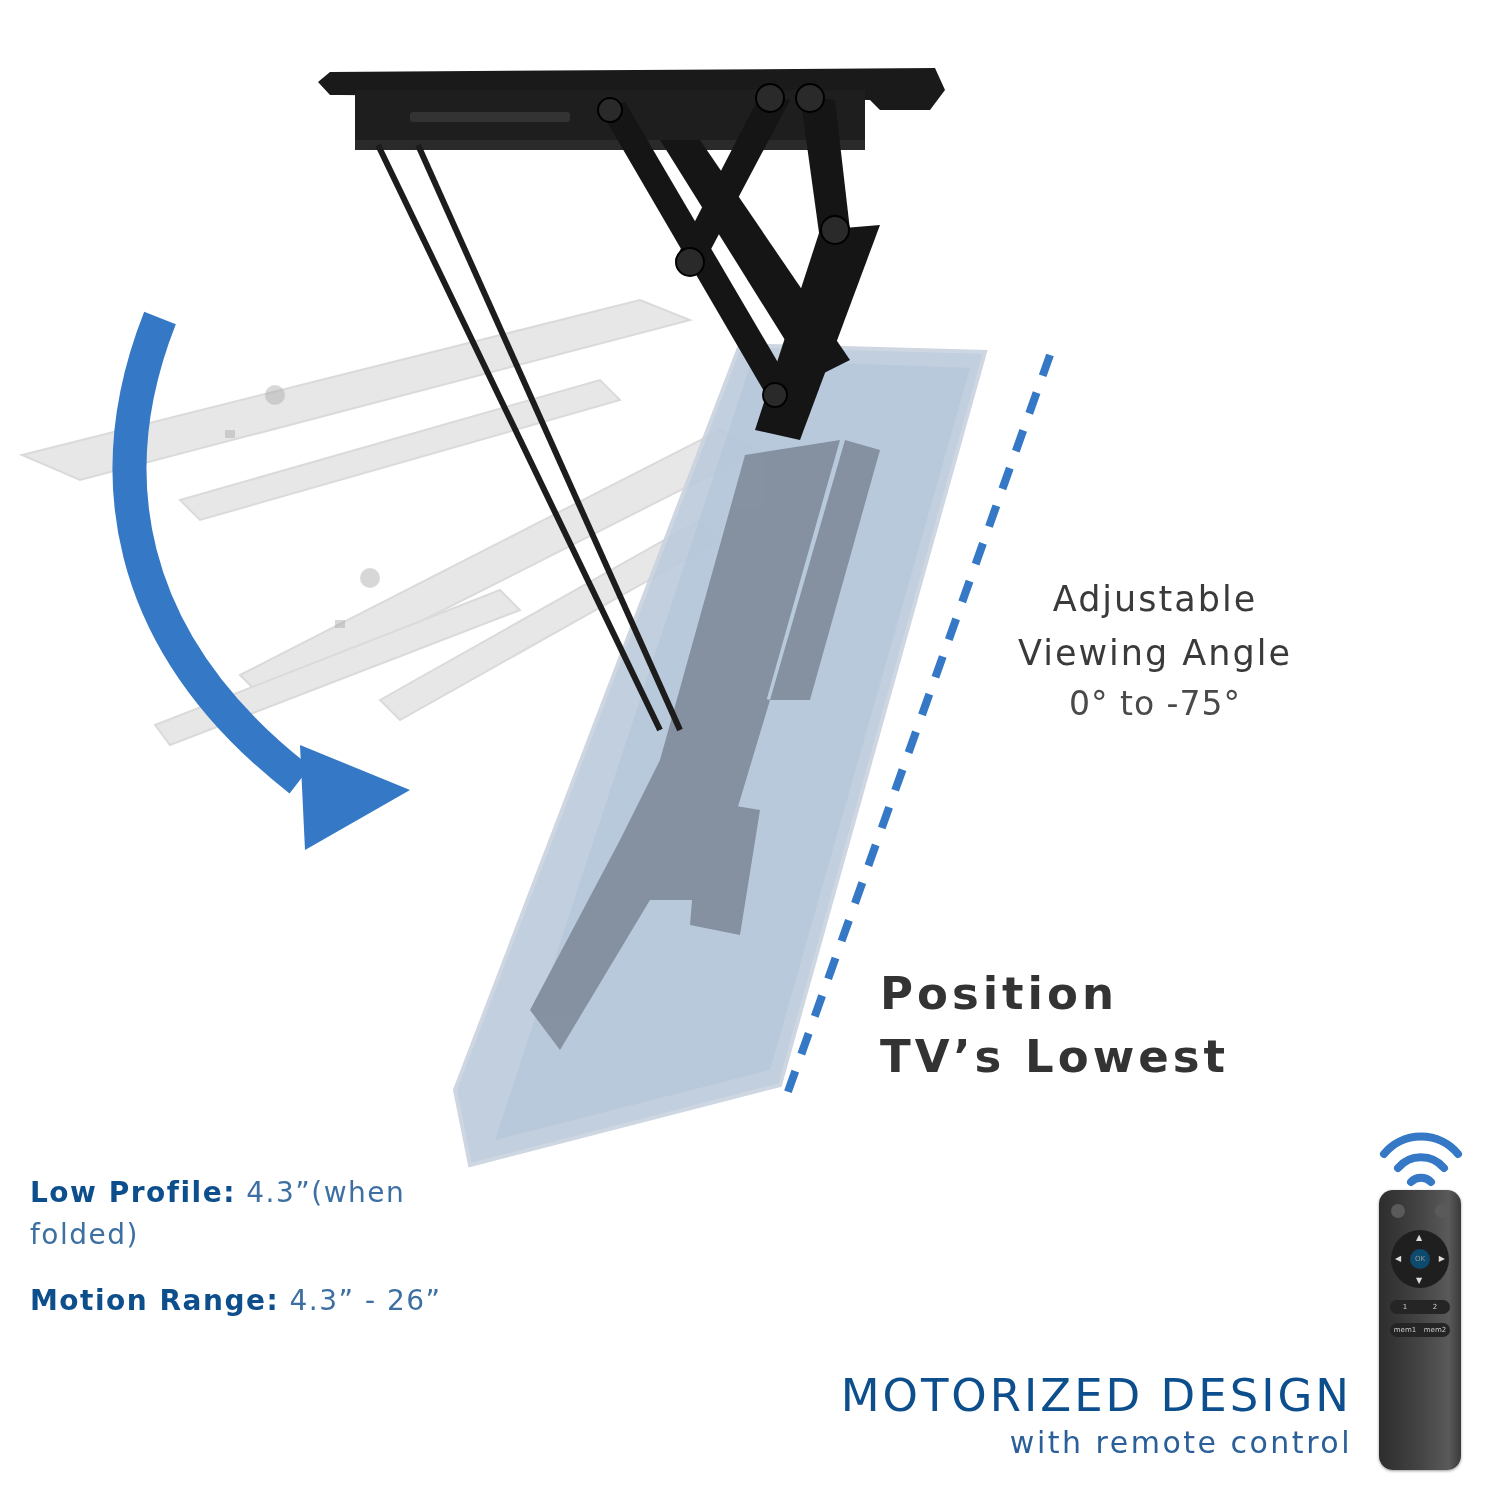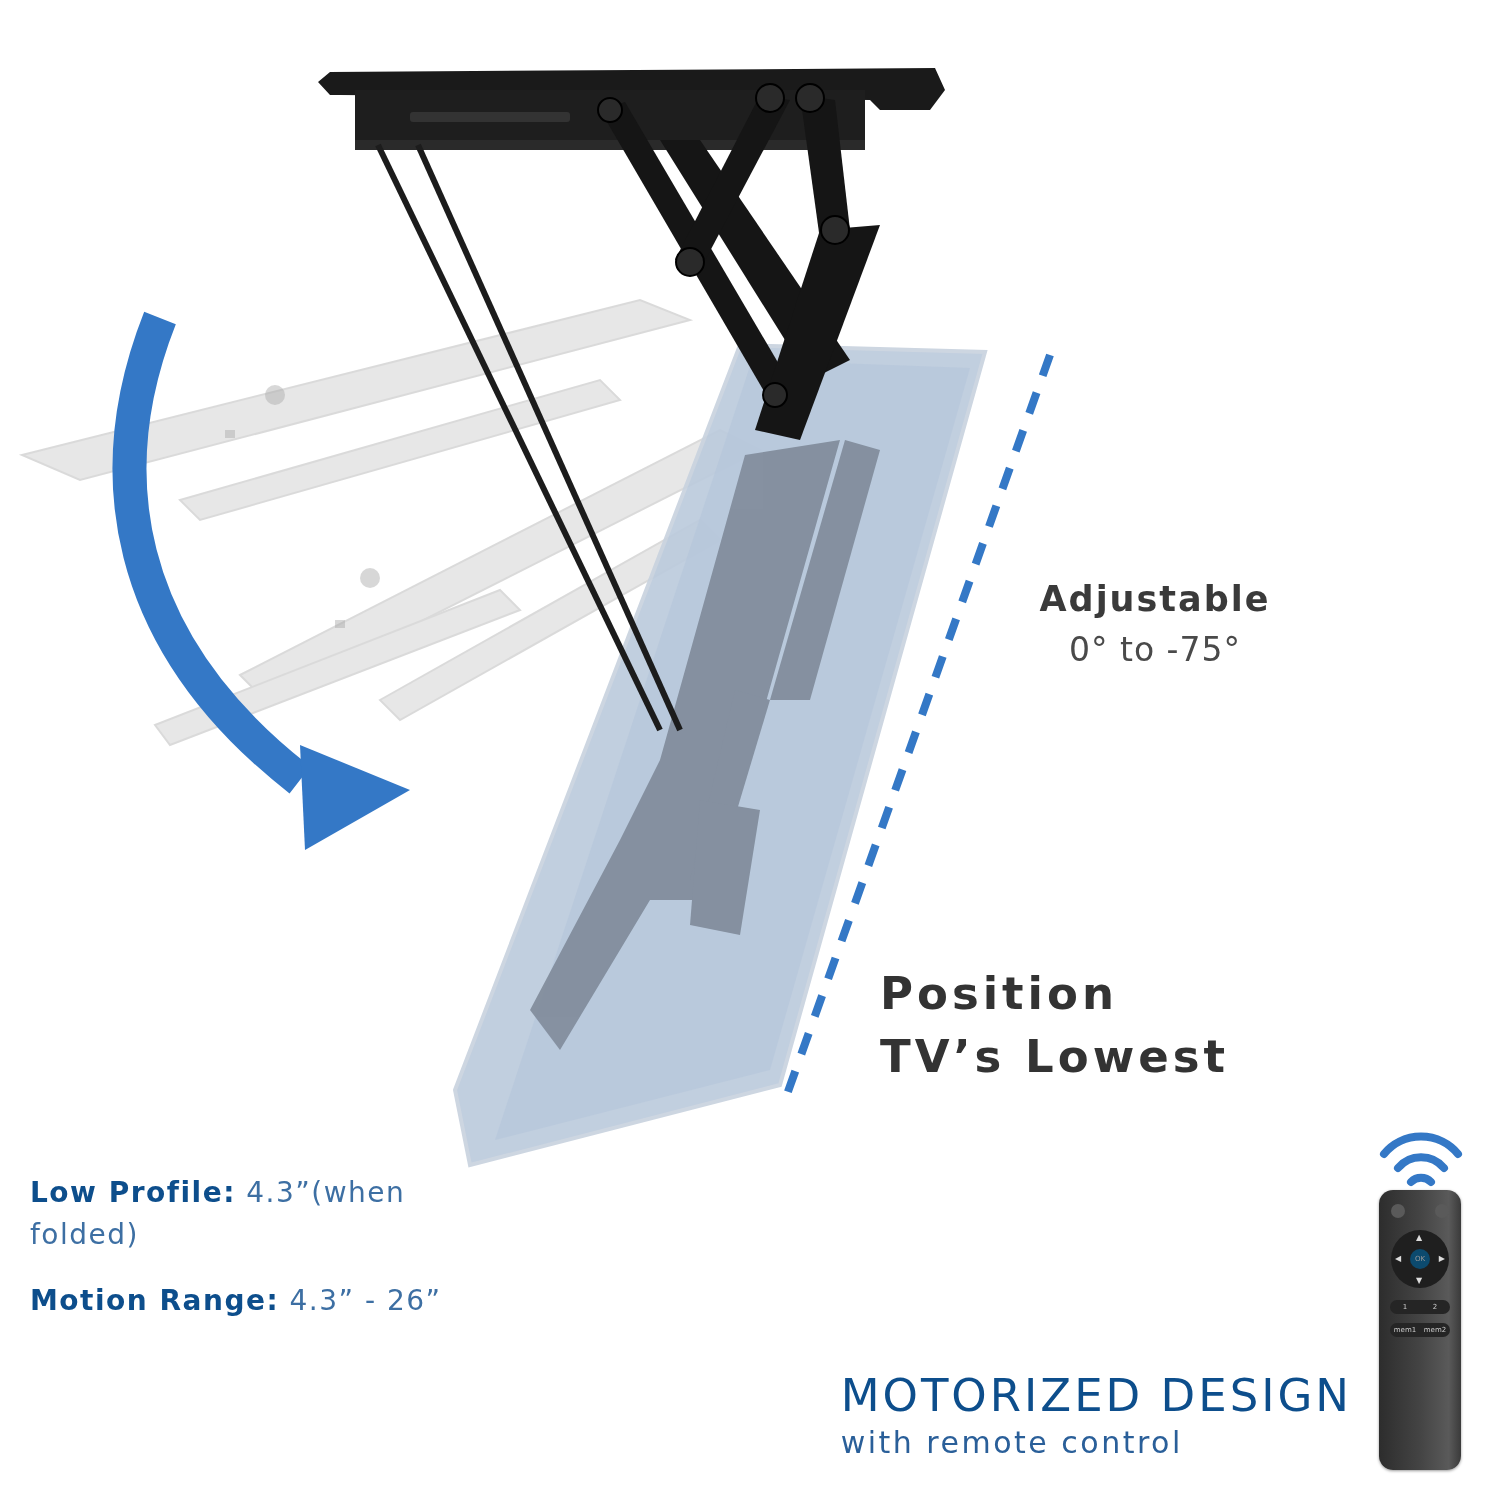--- a/index.html
+++ b/index.html
@@ -1,31 +1,31 @@
 <!DOCTYPE html>
 <html><head>
 <meta charset="utf-8">
 <style>
   html, body { margin: 0; padding: 0; background: #ffffff; }
   body { width: 1500px; height: 1500px; position: relative; overflow: hidden; font-family: "DejaVu Sans", sans-serif; }
   .abs { position: absolute; }
   svg.scene { position: absolute; left: 0; top: 0; }
 
   .angle-block { left: 990px; top: 572px; width: 330px; text-align: center; color: #3a3a3a; }
-  .angle-title { font-weight: bold; font-size: 35px; letter-spacing: 2px; line-height: 54px; }
+  .angle-title { font-weight: normal; font-size: 35px; letter-spacing: 2px; line-height: 54px; }
   .angle-range { font-size: 33px; font-weight: normal; color: #4a4a4a; letter-spacing: 1px; line-height: 48px; font-family: "DejaVu Sans", sans-serif; }
 
   .lowest-block { left: 880px; top: 962px; color: #333333; font-weight: bold; font-size: 45px; letter-spacing: 4px; line-height: 63px; }
 
   .specs { left: 30px; top: 1172px; width: 440px; color: #0d4e8c; font-size: 28px; letter-spacing: 1.5px; }
   .spec { margin-bottom: 24px; line-height: 42px; }
   .spec .k { font-weight: bold; color: #0d4e8c; }
   .spec .v { font-weight: normal; color: #3d6fa3; }
 
-  .motor { right: 148px; top: 1370px; text-align: left; color: #0d4e8c; }
+  .motor { right: 148px; top: 1370px; text-align: right; color: #0d4e8c; }
   .motor-title { font-size: 45px; letter-spacing: 3px; line-height: 52px; font-weight: normal; }
   .motor-sub { font-size: 30px; letter-spacing: 2.5px; line-height: 42px; color: #2a5f99; }
 
   .remote { left: 1379px; top: 1190px; width: 82px; height: 280px; border-radius: 14px; background: linear-gradient(90deg, #2d2d2d, #444 50%, #5a5a5a 85%, #3a3a3a); box-shadow: 0 1px 3px rgba(0,0,0,.4); }
   .rbtn-small { position: absolute; width: 14px; height: 14px; border-radius: 50%; background: #5a5a5a; top: 14px; }
   .dpad { position: absolute; left: 12px; top: 40px; width: 58px; height: 58px; border-radius: 50%; background: #1f1f1f; }
   .ok { position: absolute; left: 19px; top: 19px; width: 20px; height: 20px; border-radius: 50%; background: #0c4a6e; color: #999; font-size: 7px; text-align: center; line-height: 20px; }
   .tri { position: absolute; color: #ddd; font-size: 8px; }
   .pill { position: absolute; left: 11px; width: 60px; height: 14px; border-radius: 7px; background: #252525; display: flex; }
   .pill span { flex: 1; color: #ccc; font-size: 7px; text-align: center; line-height: 14px; }
@@ -93,20 +93,21 @@
   <g>
     <path d="M160,318 C100,470 120,640 300,780" fill="none" stroke="#3478c6" stroke-width="34"></path>
     <polygon points="300,745 410,790 305,850" fill="#3478c6"></polygon>
   </g>
 
   <line x1="1050" y1="355" x2="785" y2="1100" stroke="#3478c6" stroke-width="8" stroke-dasharray="22,18"></line>
 </svg>
 
 <div class="abs angle-block">
   <div class="angle-title">Adjustable</div>
+  <div class="angle-title">Viewing Angle</div>
   <div class="angle-range">0° to -75°</div>
 </div>
 
 <div class="abs lowest-block">
   <div>Position</div>
   <div>TV’s Lowest</div>
 </div>
 
 <div class="abs specs">
   <div class="spec">

